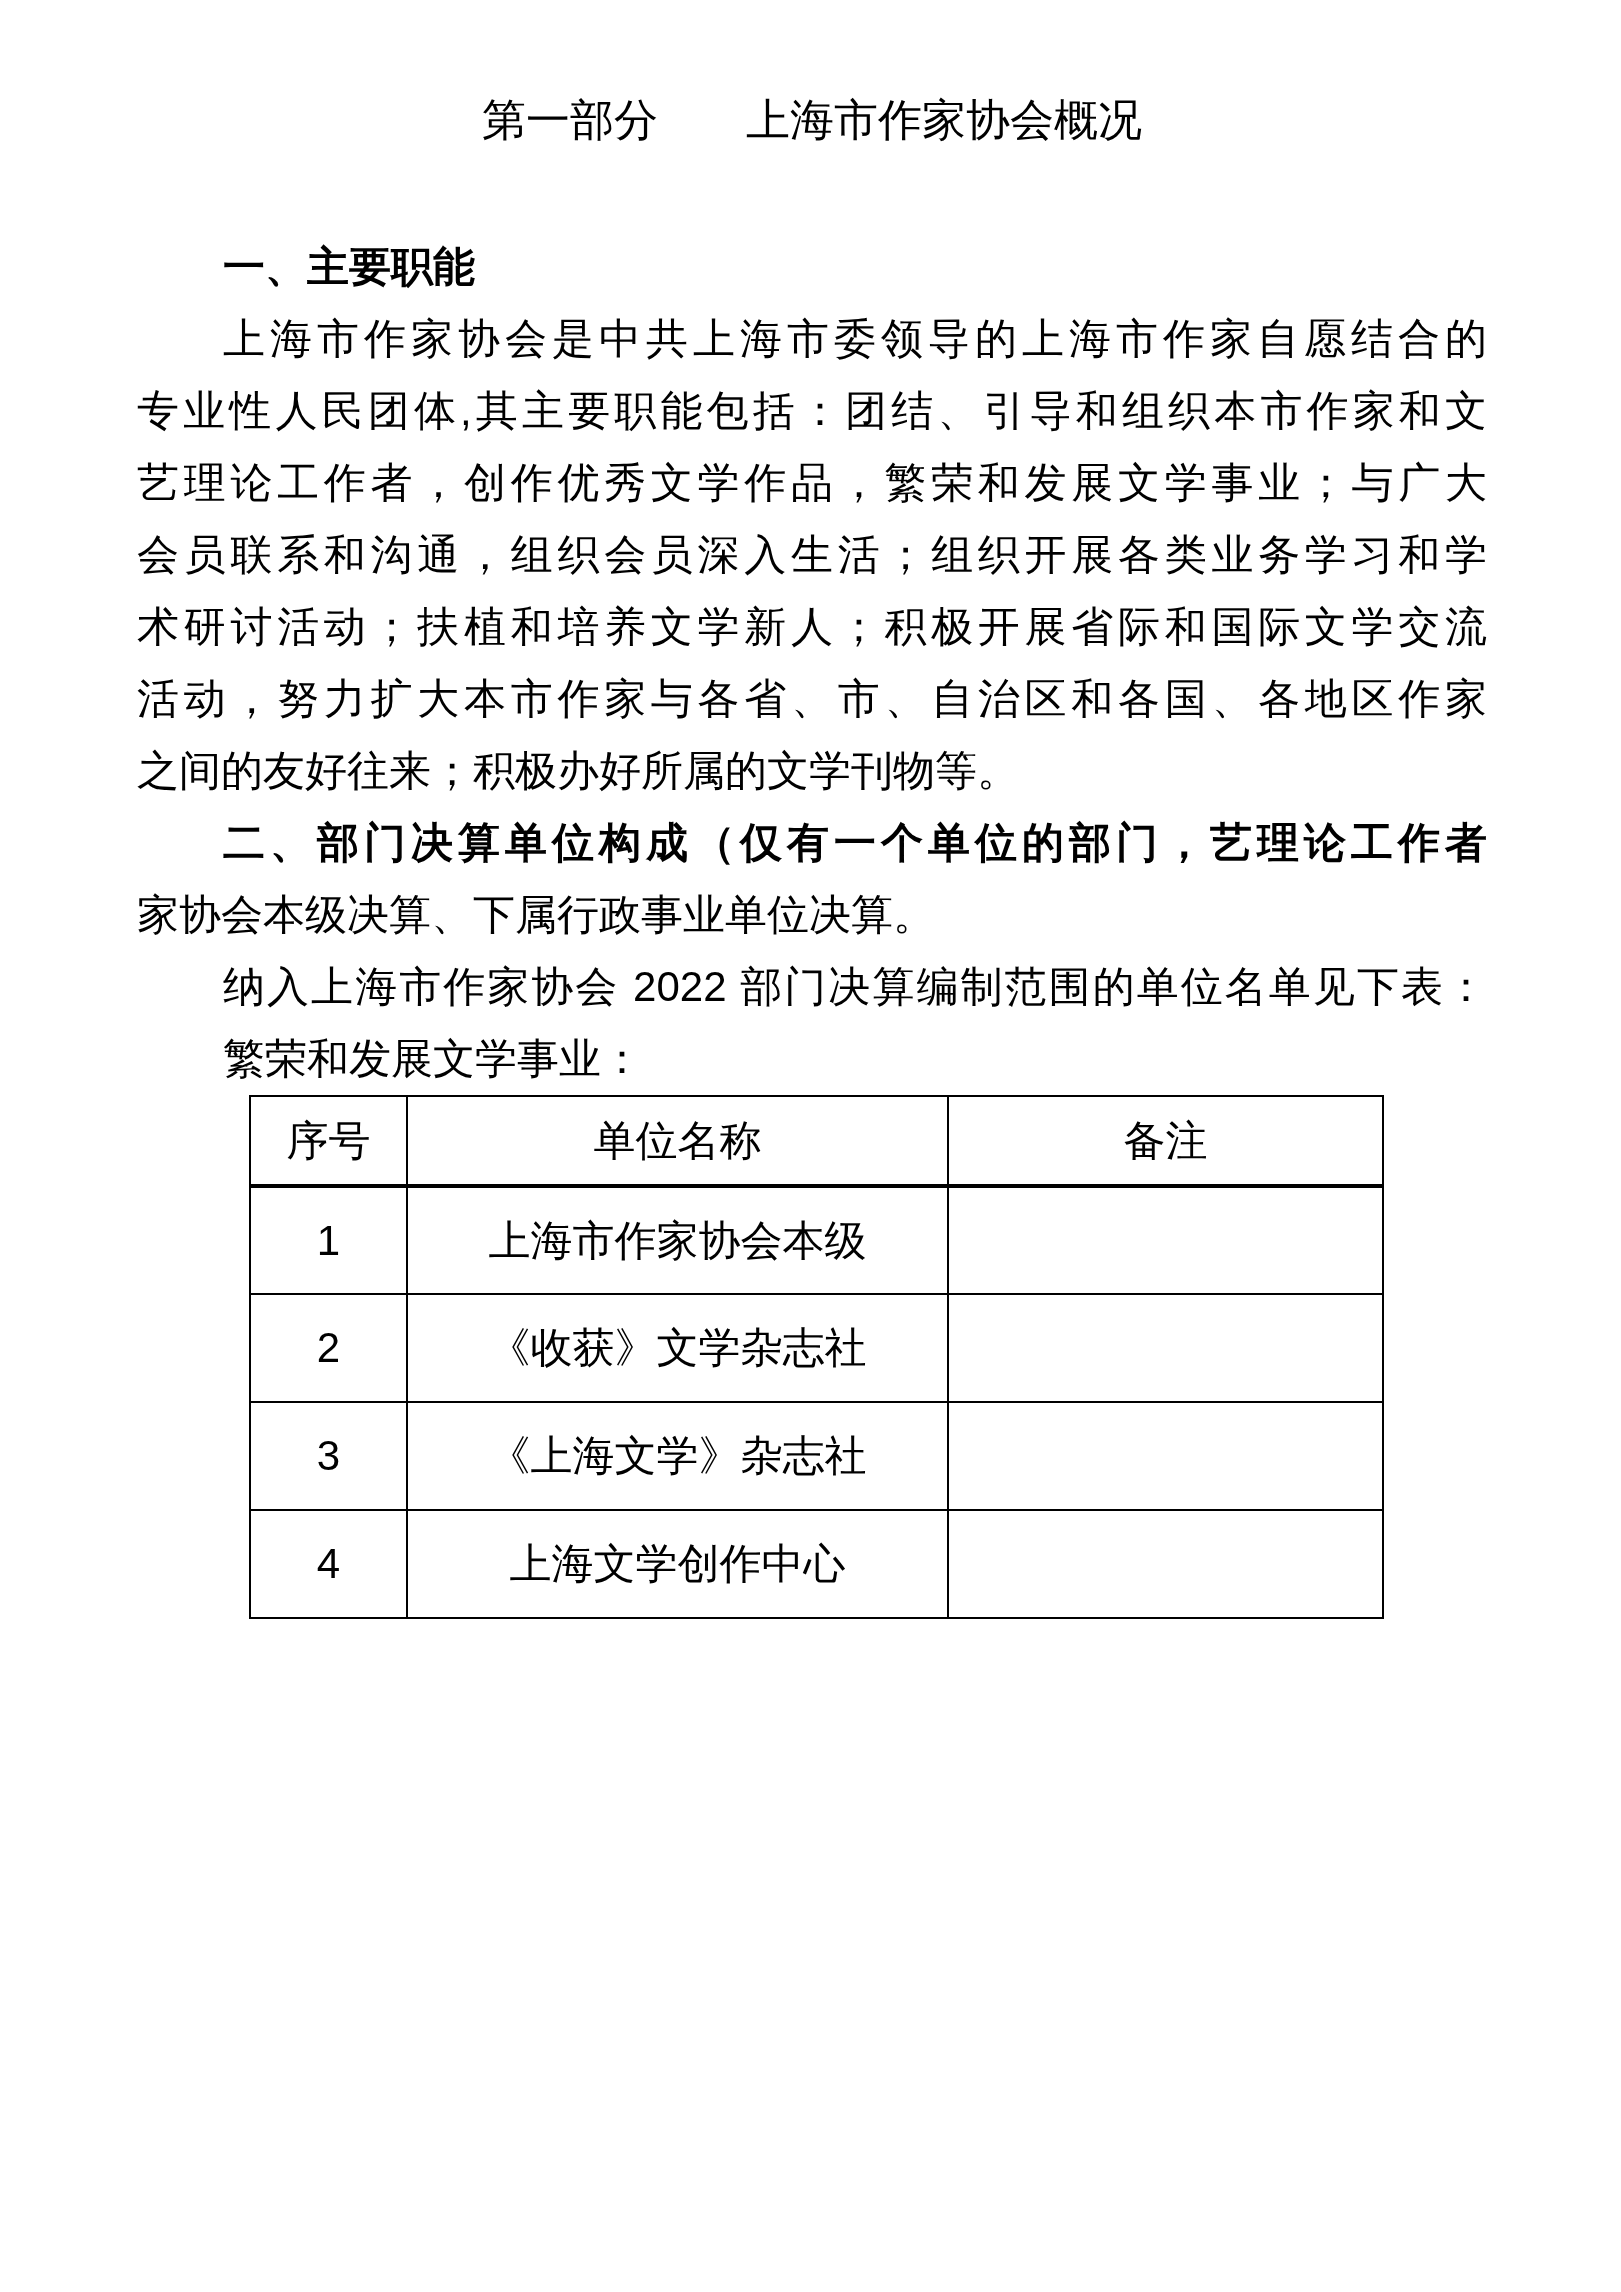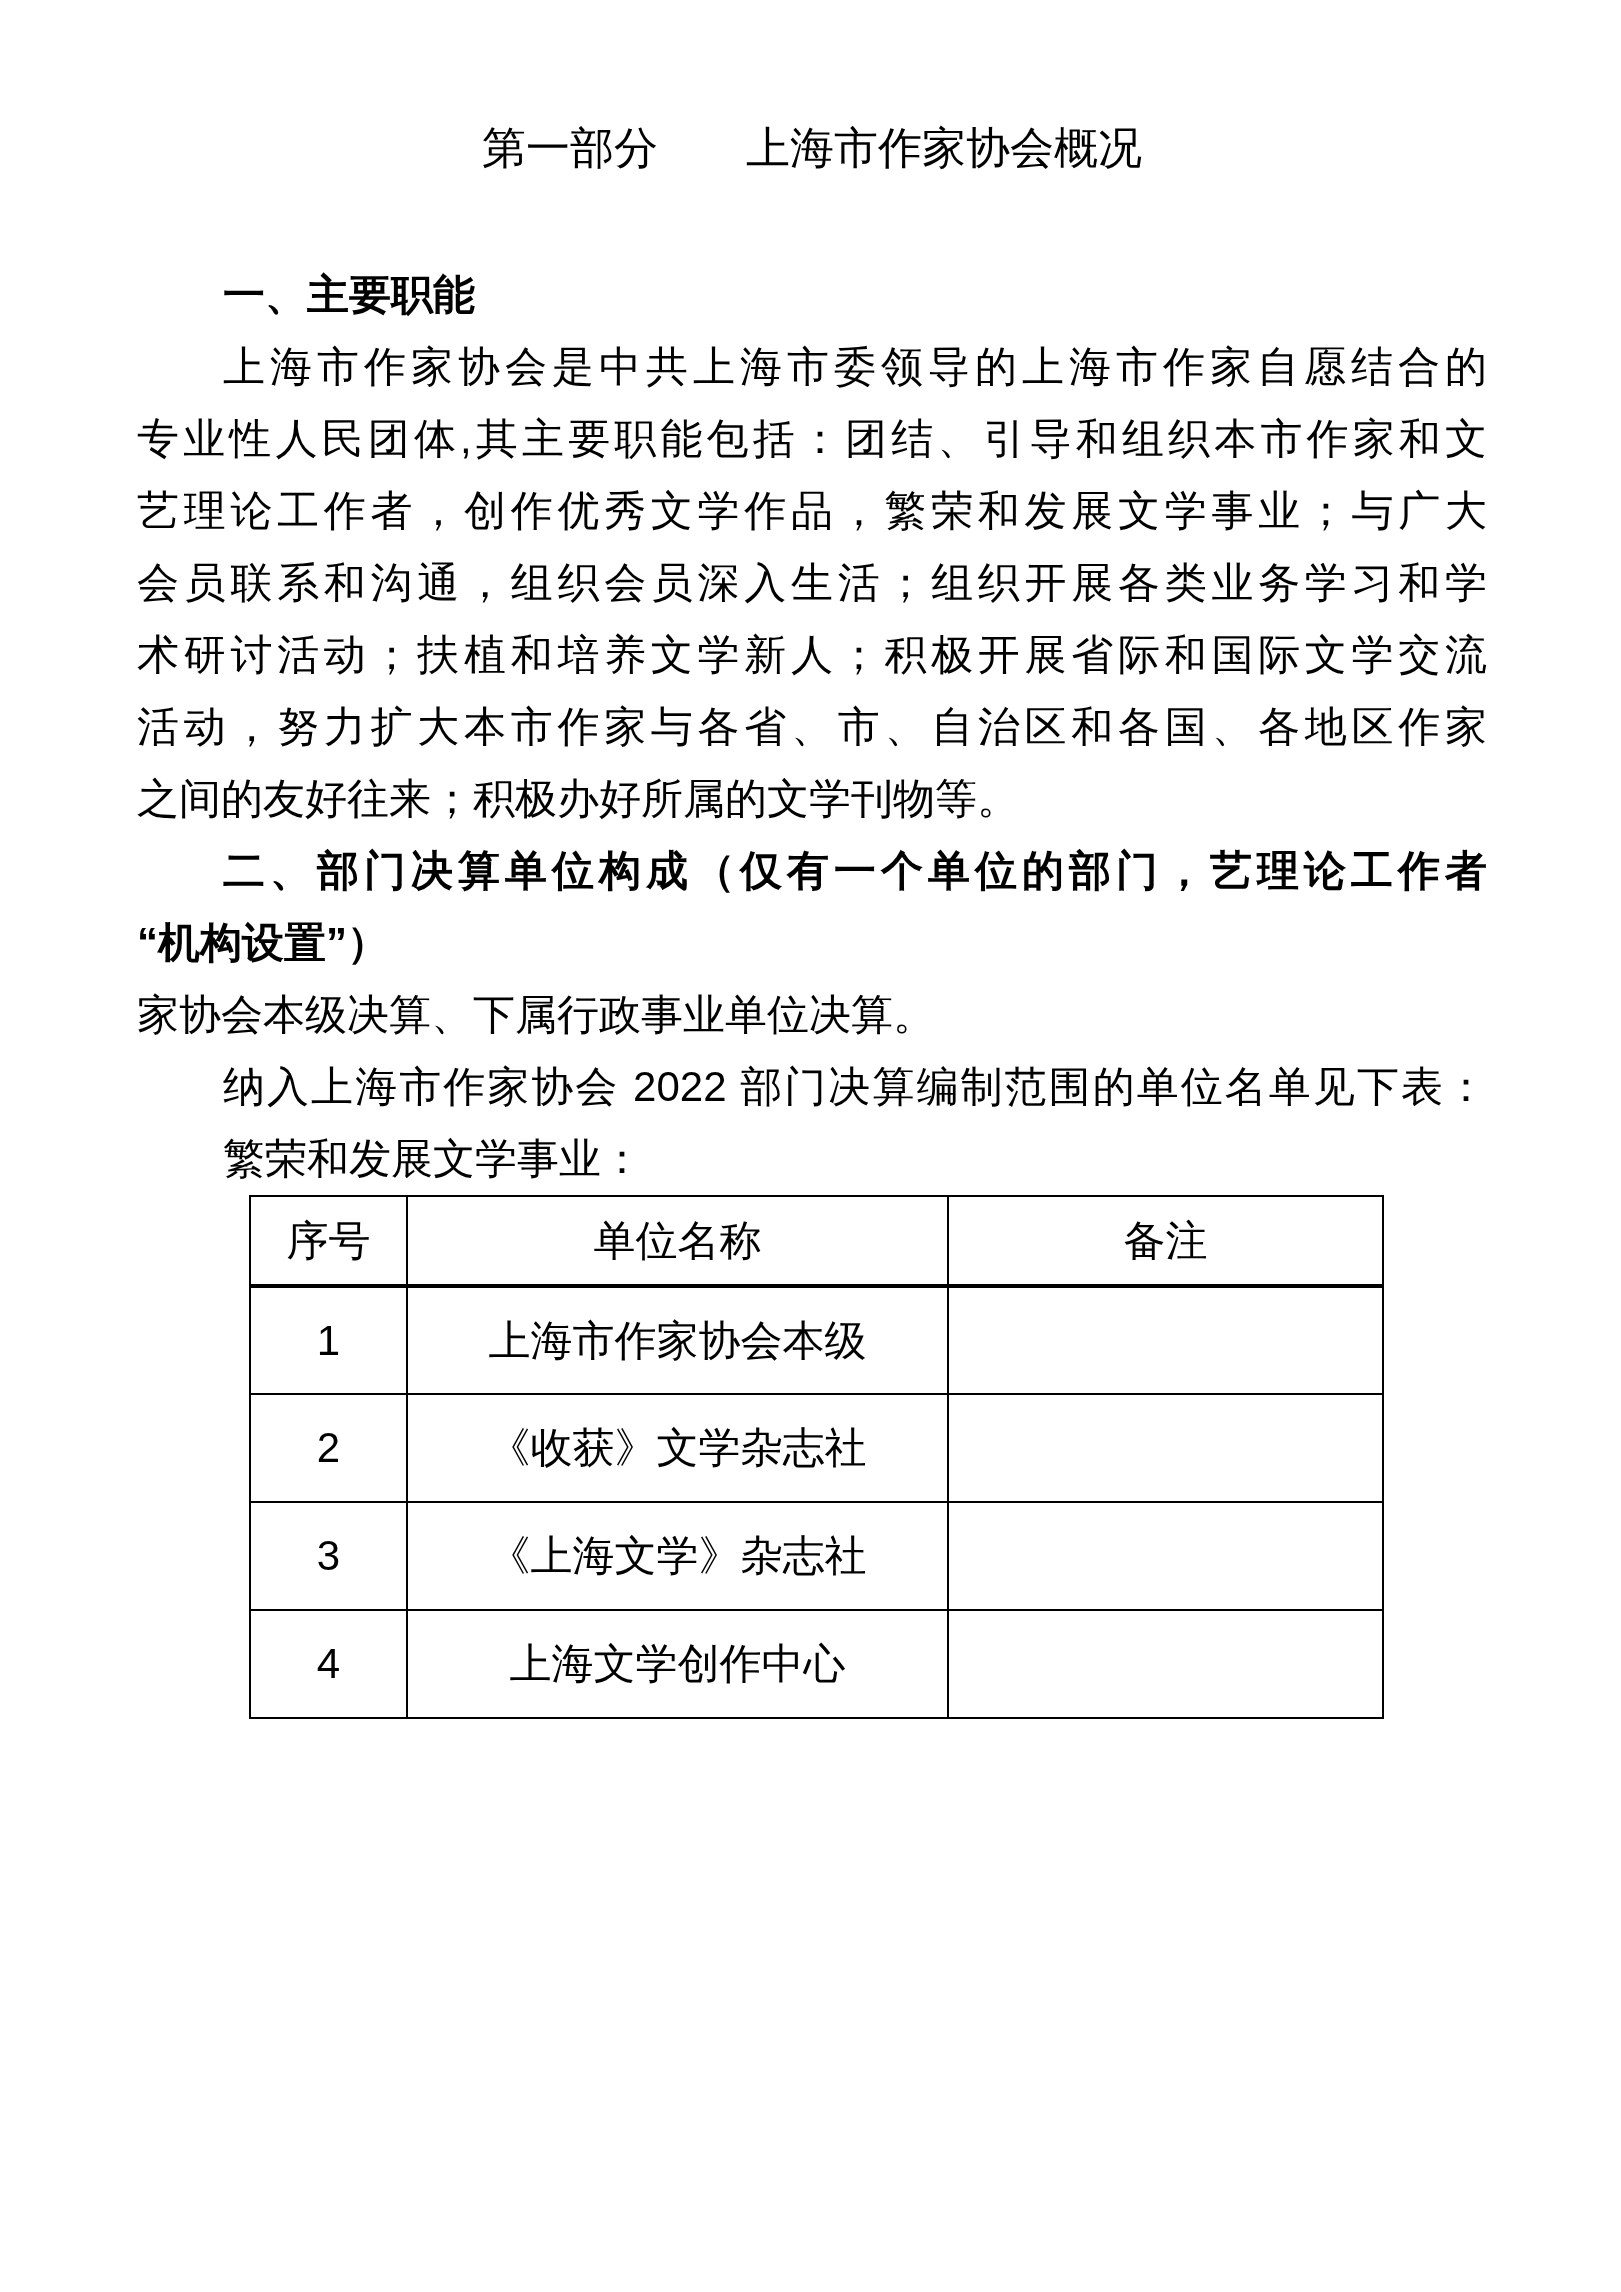--- a/index.html
+++ b/index.html
@@ -3,21 +3,21 @@
 <meta charset="utf-8">
 <style>
   html, body { margin: 0; padding: 0; background: #e8e8e8; }
   .page {
     position: relative;
     width: 1621px;
     height: 2293px;
     margin: 0 auto;
     background: #ffffff;
     box-sizing: border-box;
-    padding-top: 112px;
+    padding-top: 84px;
     overflow: hidden;
     font-family: "Liberation Sans", sans-serif;
     color: #000000;
   }
   .content {
     padding-left: 137px;
     padding-right: 134px;
   }
   .title {
     font-size: 44px;
@@ -72,21 +72,20 @@
 
     <div class="line indent just">上海市作家协会是中共上海市委领导的上海市作家自愿结合的</div>
     <div class="line just">专业性人民团体,其主要职能包括：团结、引导和组织本市作家和文</div>
     <div class="line just">艺理论工作者，创作优秀文学作品，繁荣和发展文学事业；与广大</div>
     <div class="line just">会员联系和沟通，组织会员深入生活；组织开展各类业务学习和学</div>
     <div class="line just">术研讨活动；扶植和培养文学新人；积极开展省际和国际文学交流</div>
     <div class="line just">活动，努力扩大本市作家与各省、市、自治区和各国、各地区作家</div>
     <div class="line">之间的友好往来；积极办好所属的文学刊物等。</div>
 
     <div class="line bold indent just">二、部门决算单位构成（仅有一个单位的部门，艺理论工作者</div>
-    <div class="line bold">“机构设置”）</div>
 
     <div class="line">家协会本级决算、下属行政事业单位决算。</div>
 
     <div class="line indent just">纳入上海市作家协会 2022 部门决算编制范围的单位名单见下表：</div>
     <div class="line indent">繁荣和发展文学事业：</div>
 
     <table class="units">
       <colgroup>
         <col style="width:157px">
         <col style="width:541px">

